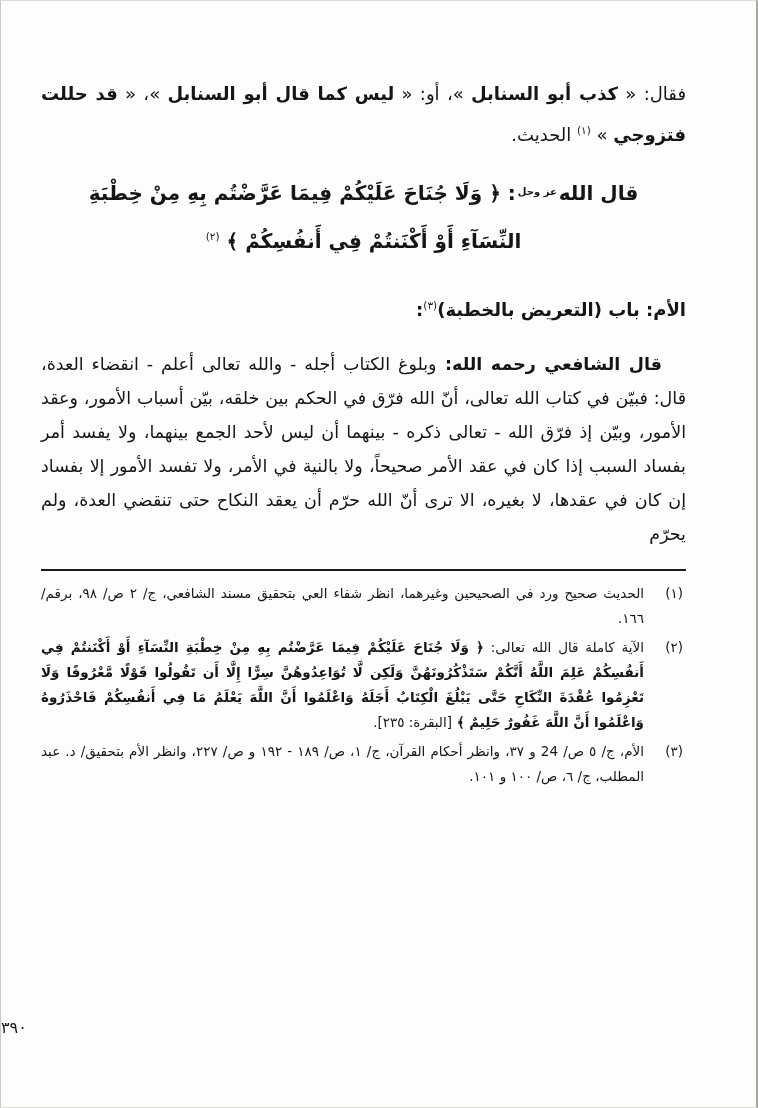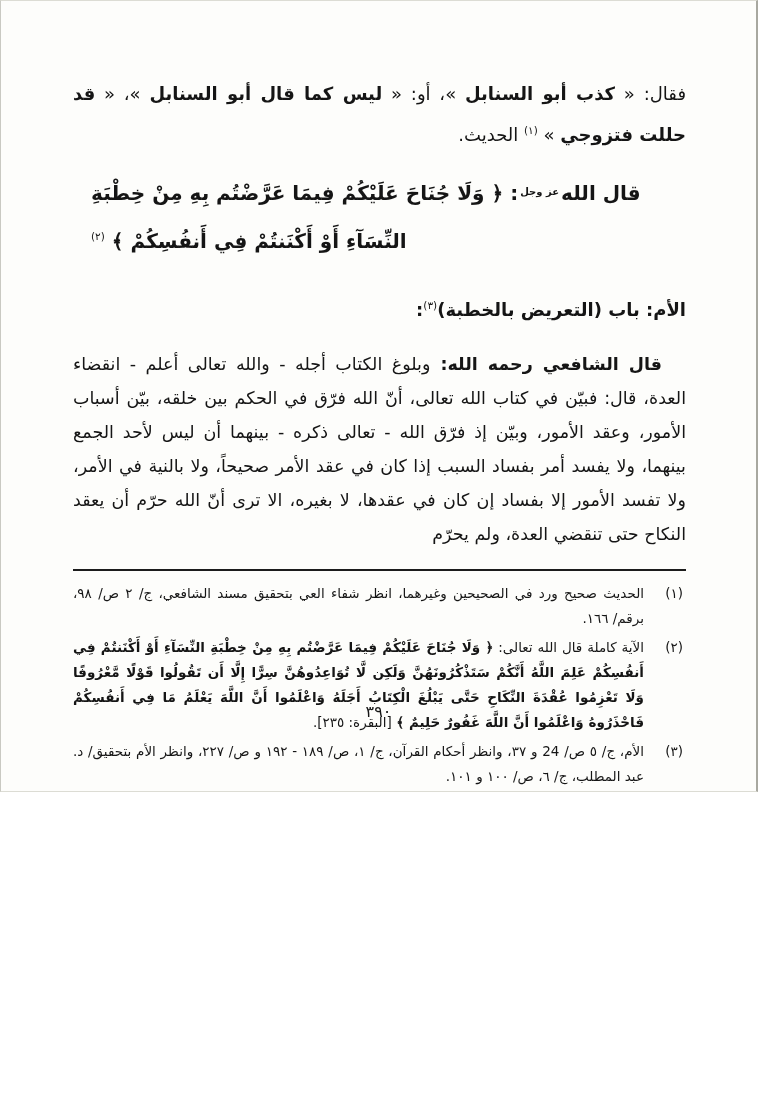--- a/index.html
+++ b/index.html
@@ -1,40 +1,40 @@
 <!DOCTYPE html>
 <html lang="ar" dir="rtl"><head>
 <meta charset="utf-8">
 <style>
   * { margin:0; padding:0; box-sizing:border-box; }
   html, body { background:#ffffff; }
   body { font-family:"DejaVu Sans", sans-serif; color:#151515; }
 
   .page {
     position:relative;
-    width:758px; height:792px;
+    width:758px; height:1108px;
     background:#fdfdfb;
     border-left:1px solid #c9c9c2;
     border-right:2px solid #a8a8a0;
     border-top:1px solid #dcdcd4;
     border-bottom:1px solid #dcdcd4;
-    padding:72px 70px 0 72px;
+    padding:72px 70px 0 40px;
     direction:rtl;
     overflow:hidden;
   }
 
   .para { font-size:17.5px; line-height:34px; text-align:justify; }
   .hadith { font-size:18px; line-height:41px; margin-bottom:14px; }
   .indent { text-indent:24px; }
 
   b { font-weight:bold; }
   sup.ref { font-size:10.5px; vertical-align:super; line-height:0; font-weight:normal; }
 
   .verse-block {
-    text-align:left; font-weight:bold;
+    text-align:center; font-weight:bold;
     font-size:20px; line-height:48px;
     margin:12px 18px 30px 18px;
   }
 
   .heading { font-size:18px; font-weight:bold; line-height:30px; margin-bottom:22px;text-align:right; }
   .isnad { margin-bottom:13px; }
   .shafii { margin-bottom:10px; }
 
   .honorific {
     display:inline-block; font-size:10px; font-weight:bold;
@@ -43,21 +43,21 @@
   .quran { font-weight:bold; }
 
   .footnotes { margin-top:16px; font-size:13.5px; line-height:25px; }
   .fn-sep { border:0; border-top:2px solid #1c1c1c; margin:18px 0 10px 0; }
   .footnote { position:relative; padding-right:42px; text-align:justify; margin-bottom:4px; }
   .fn-num { position:absolute; right:3px; top:0; }
   .fn-quran { font-weight:bold; }
 
   .page-number {
     position:absolute; bottom:70px; left:0; right:0;
-    text-align:center; font-size:16px; letter-spacing:2px;
+    text-align:left; font-size:16px; letter-spacing:2px;
   }
 </style>
 </head>
 <body>
 
 <div class="page">
 
   <p class="para hadith"><span>فقال: « </span><b>كذب أبو السنابل</b><span> »، أو: « </span><b>ليس كما قال أبو السنابل</b><span> »، « </span><b>قد حللت فتزوجي</b><span> » </span><sup class="ref">(١)</sup><span> الحديث.</span></p>
 
   <div class="verse-block"><b>قال الله</b><span class="honorific">عز وجل</span><b>: </b><b class="quran">﴿ وَلَا جُنَاحَ عَلَيْكُمْ فِيمَا عَرَّضْتُم بِهِ مِنْ خِطْبَةِ النِّسَآءِ أَوْ أَكْنَنتُمْ فِي أَنفُسِكُمْ ﴾ </b><sup class="ref">(٢)</sup></div>

